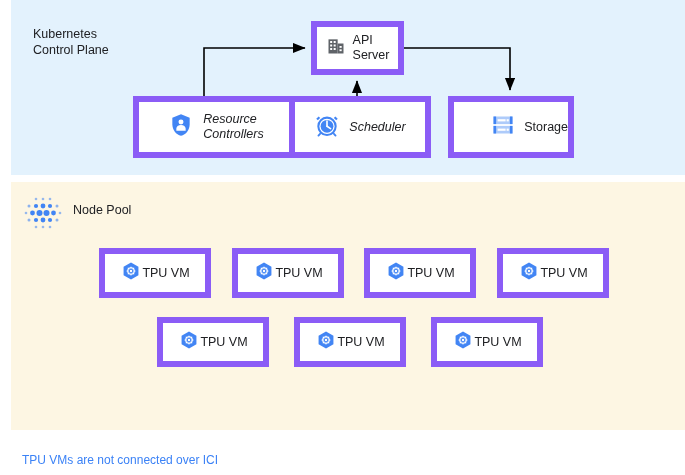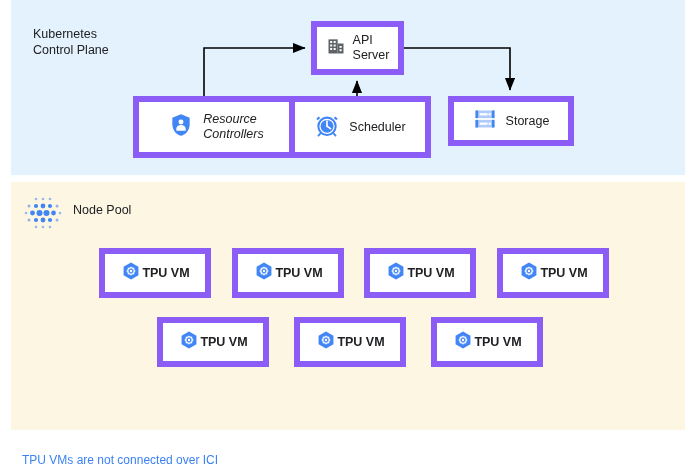--- a/index.html
+++ b/index.html
@@ -92,33 +92,33 @@
     width: 93px; height: 54px;
   }
   #api-server-box .box-inner { gap: 7px; }
 
   #resource-controllers-box {
     left: 122px; top: 96px;
     width: 166px; height: 62px; font-style: italic;
   }
   #scheduler-box {
     left: 278px; top: 96px;
-    width: 142px; height: 62px;
+    width: 142px; height: 62px; font-style: italic;
   }
   #storage-box {
     left: 437px; top: 96px;
-    width: 126px; height: 50px;
+    width: 126px; height: 62px; justify-content: flex-end;
   }
 
   
   .tpu-box {
     width: 112px;
     height: 50px;
   }
-  .tpu-box .box-inner { gap: 0; font-weight: bold; }
+  .tpu-box .box-inner { gap: 0; }
   .tpu-box .box-label { font-size: 12.5px; }
 
   
   #arrows {
     position: absolute;
     left: 0; top: 0;
     width: 685px; height: 475px;
     pointer-events: none;
   }
 

